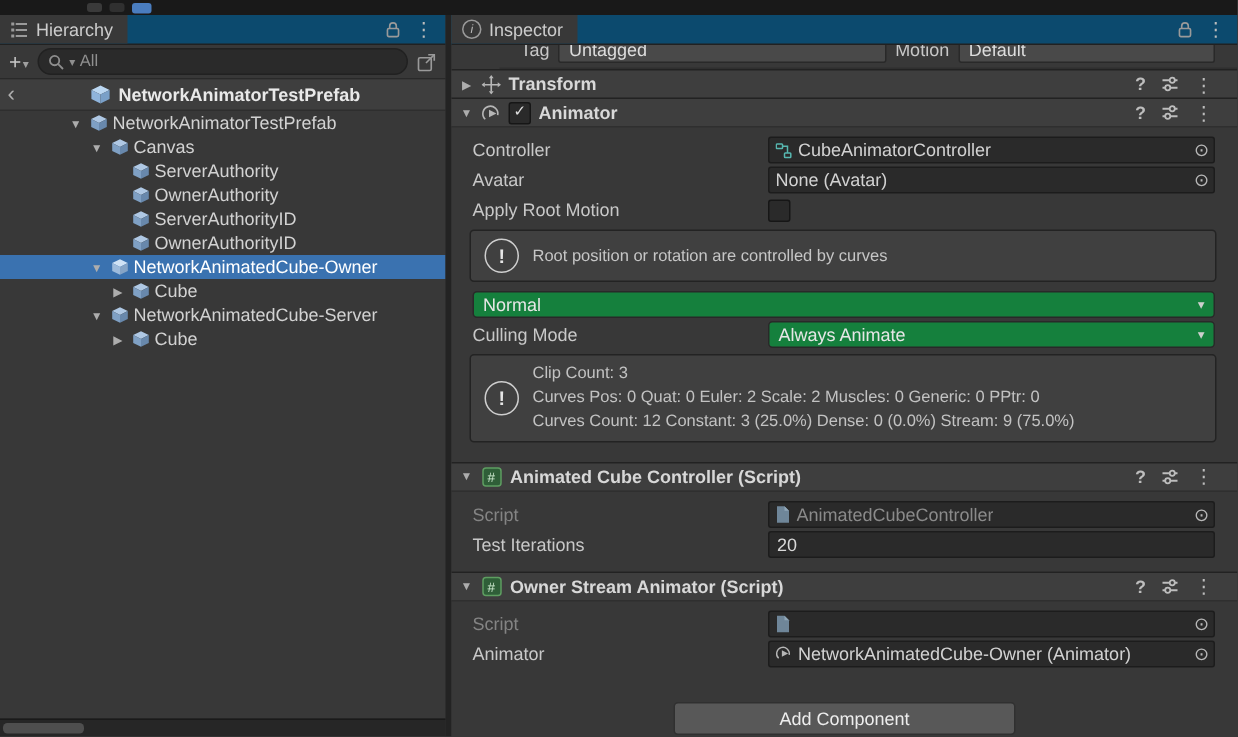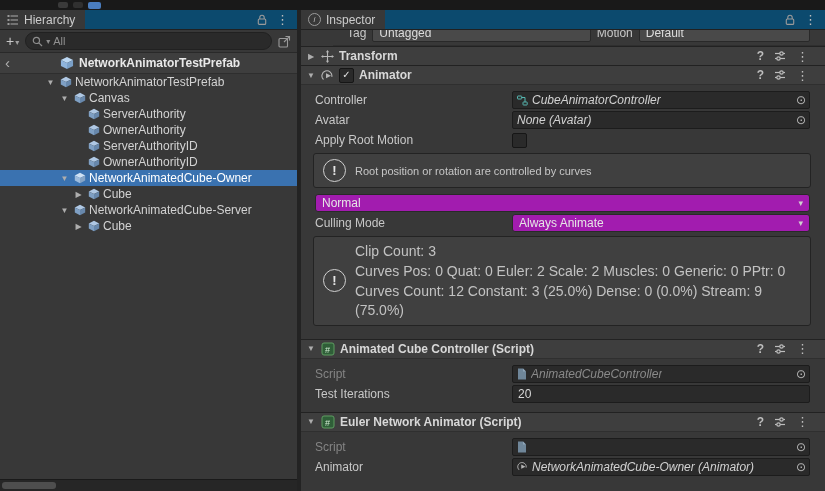--- a/index.html
+++ b/index.html
@@ -63,33 +63,33 @@
   .chead-right{margin-left:auto;display:flex;align-items:center;gap:10px;color:#BDBDBD;}
   .qicon{font-weight:bold;font-size:12px;color:#BDBDBD;}
   .checkbox{width:13px;height:13px;background:#2A2A2A;border:1px solid #161616;border-radius:2px;
     display:inline-flex;align-items:center;justify-content:center;font-size:10px;color:#E2E2E2;flex:none;line-height:1;}
   .cbody{padding:5px 0 8px 0;border-top:1px solid #2F2F2F;}
   .irow{height:20px;display:flex;align-items:center;padding:0 15px 0 14px;}
   .ilabel{width:197px;flex:none;color:#C8C8C8;white-space:nowrap;}
   .ilabel.disabled{color:#848484;}
   .objfield{flex:1;height:16px;background:#2A2A2A;border:1px solid #1C1C1C;border-radius:2px;
     display:flex;align-items:center;gap:4px;padding:0 3px 0 4px;color:#D2D2D2;min-width:0;}
-  .objfield .fval{white-space:nowrap;overflow:hidden;text-overflow:ellipsis;font-style:italic;}
+  .objfield .fval{white-space:nowrap;overflow:hidden;text-overflow:ellipsis;}
   .objfield .fval.disabled{color:#8A8A8A;}
   .picker{margin-left:auto;color:#B8B8B8;font-size:12px;line-height:1;flex:none;}
-  .popup{flex:1;height:16px;background:#a21caf;border:1px solid #292929;border-radius:3px;
+  .popup{flex:1;height:16px;background:#15803d;border:1px solid #292929;border-radius:3px;
     display:flex;align-items:center;padding:0 6px;color:#E6E6E6;}
   .popup .caret{margin-left:auto;font-size:9px;color:#CFCFCF;}
   .textfield{flex:1;height:16px;background:#2A2A2A;border:1px solid #1C1C1C;border-radius:2px;
     display:flex;align-items:center;padding:0 5px;color:#D8D8D8;}
   .helpbox{margin:3px 14px 5px 12px;background:#404040;border:1px solid #232323;border-radius:3px;
     display:flex;align-items:center;gap:9px;padding:5px 9px;color:#C6C6C6;font-size:11px;}
   .warnicon{width:21px;height:21px;border:1.5px solid #CFCFCF;border-radius:50%;display:flex;
     align-items:center;justify-content:center;font-weight:bold;font-size:13px;color:#E6E6E6;flex:none;}
-  .helplines{display:flex;flex-direction:column;gap:1px;font-size:14px;line-height:1.35;color:#C2C2C2;}
+  .helplines{display:flex;flex-direction:column;gap:1px;font-size:11px;line-height:1.35;color:#C2C2C2;}
   .addcomp{width:226px;height:20px;margin:14px auto 0 auto;background:#585858;border:1px solid #303030;
     border-radius:3px;display:flex;align-items:center;justify-content:center;color:#EDEDED;cursor:pointer;}
   svg{flex:none;display:block;}
 </style>
 </head>
 <body>
 
 <div class="screen">
 
   <div class="topstrip">
@@ -450,21 +450,21 @@
         </div>
       </div>
     </div>
 
     <div class="chead">
       <span class="fold">▼</span>
       <svg width="14" height="14" viewBox="0 0 14 14">
         <rect x="1" y="1" width="12" height="12" rx="2" fill="#2F5E38" stroke="#5E9E61"></rect>
         <text x="4" y="10.5" font-size="9" fill="#CDE8CF">#</text>
       </svg>
-      <span class="ctitle">Euler Network Animator (Script)</span>
+      <span class="ctitle">Owner Stream Animator (Script)</span>
       <span class="chead-right">
         <span class="qicon">?</span>
         <svg width="12" height="12" viewBox="0 0 12 12">
           <g stroke="#BDBDBD" stroke-width="1.2">
               <line x1="1" y1="3.5" x2="11" y2="3.5"></line>
               <circle cx="7.5" cy="3.5" r="1.7" fill="#3E3E3E"></circle>
               <line x1="1" y1="8.5" x2="11" y2="8.5"></line>
               <circle cx="4.5" cy="8.5" r="1.7" fill="#3E3E3E"></circle>
             </g>
         </svg>

